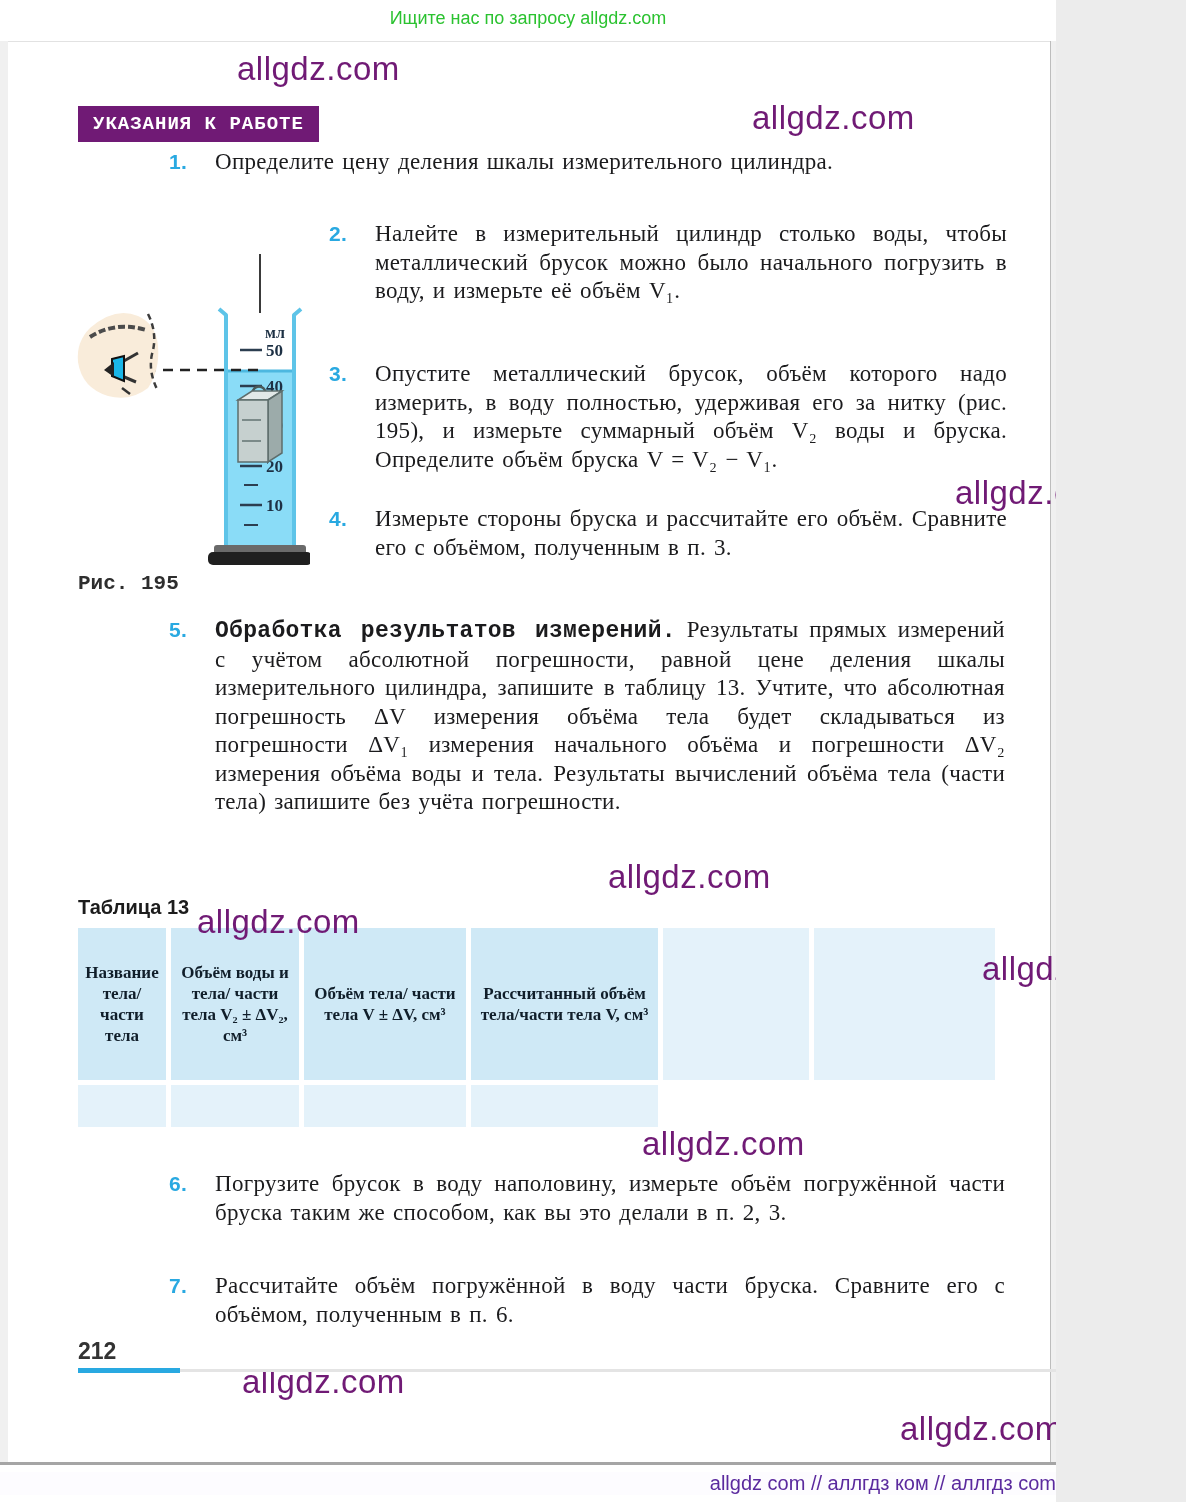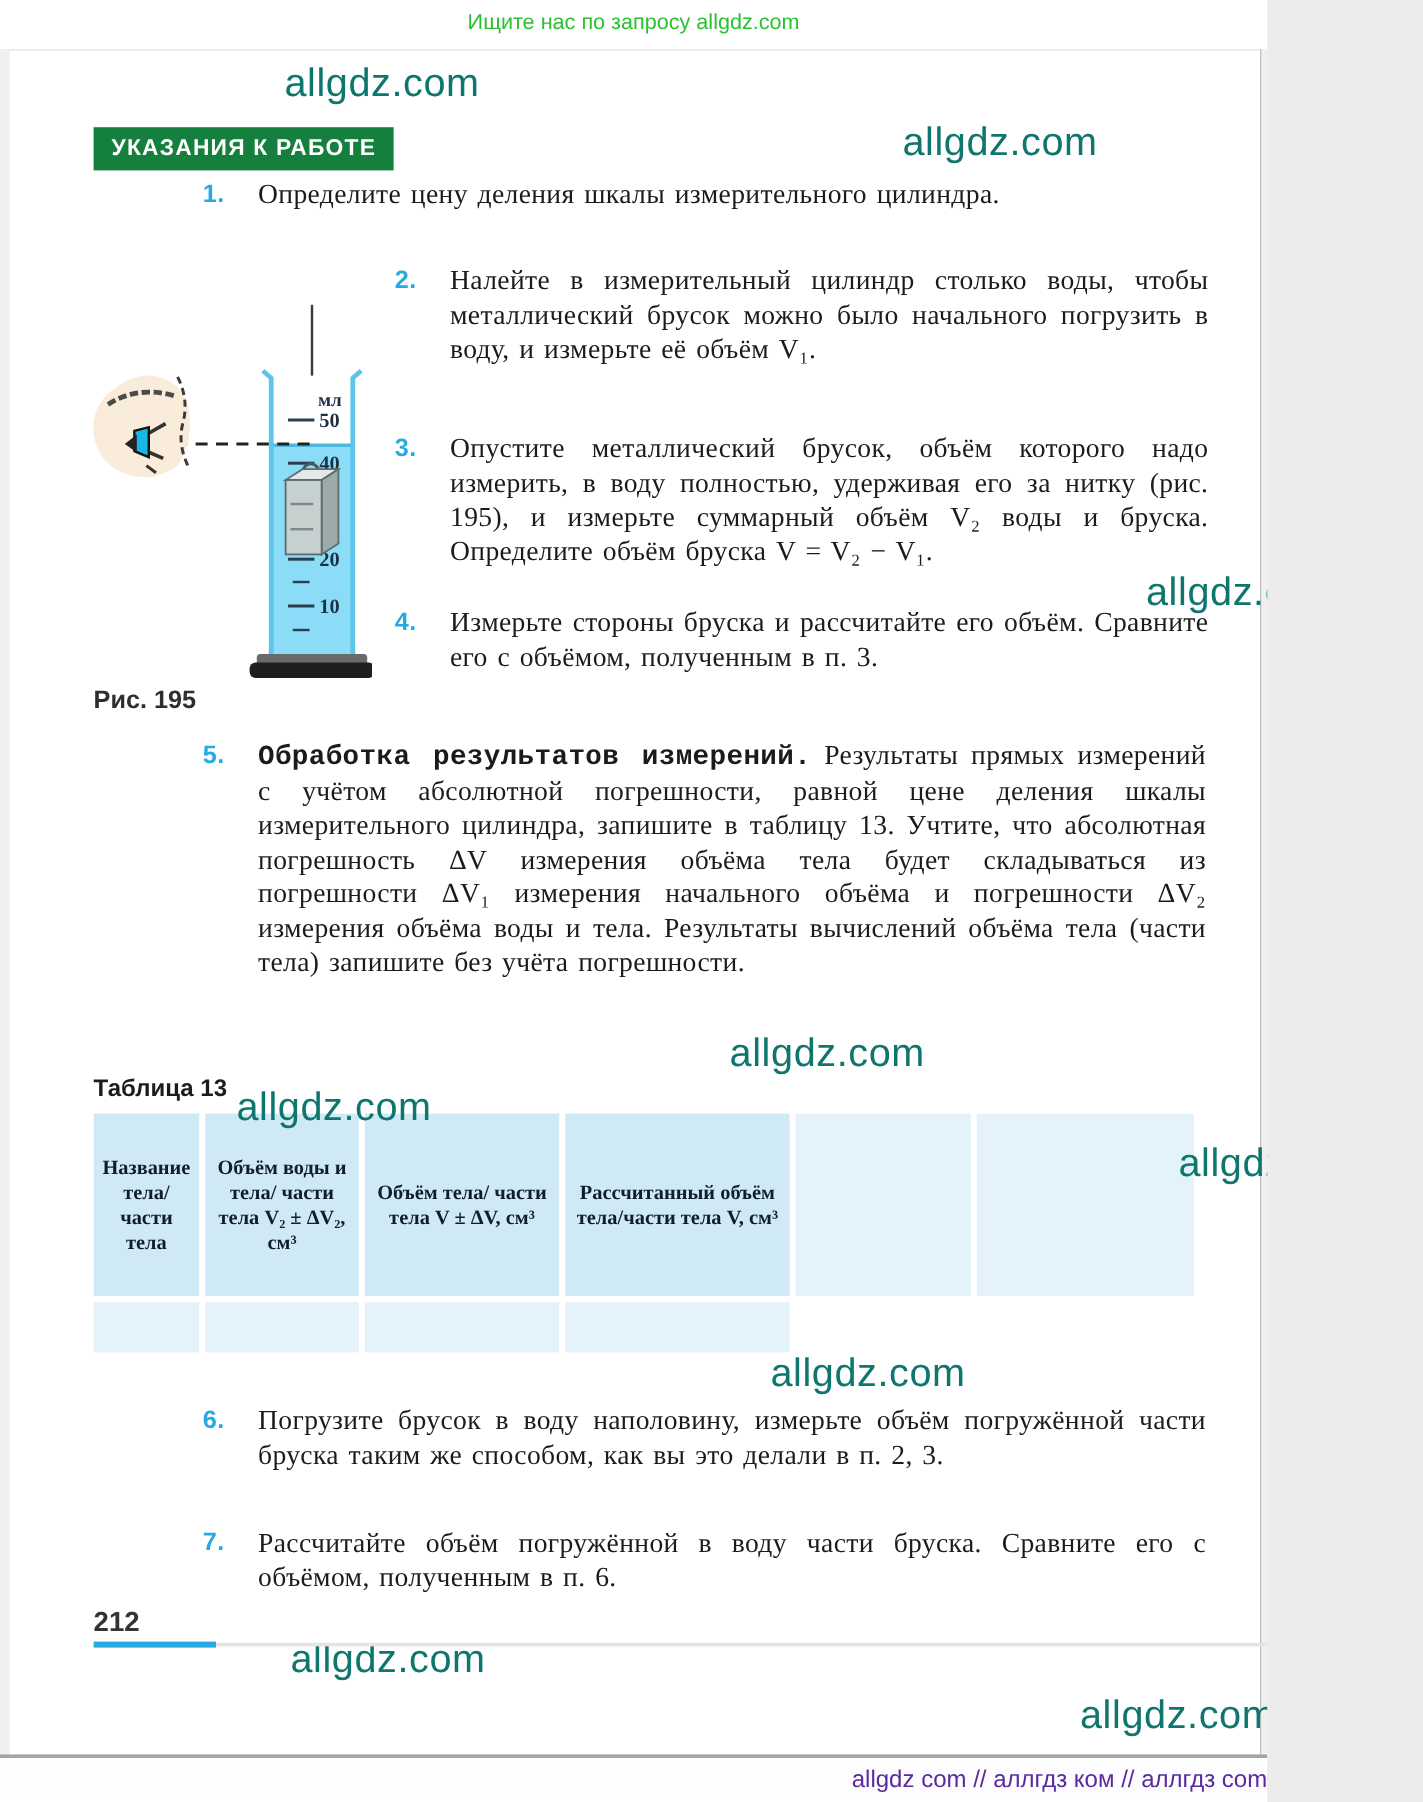--- a/index.html
+++ b/index.html
@@ -8,46 +8,46 @@
   
   .banner{position:absolute;left:0;top:0;width:100%;height:41px;background:#ffffff;
           border-bottom:1px solid #e2e2e2;text-align:center;}
   .banner span{display:inline-block;margin-top:8px;font-family:"Liberation Sans",sans-serif;
           font-size:18px;color:#2bc230;}
   
   .edge-l{position:absolute;left:0;top:41px;width:8px;height:1421px;background:#f0f0f0;}
   .edge-r{position:absolute;right:0;top:41px;width:5px;height:1421px;background:#f0f0f0;
           border-left:1px solid #bdbdbd;}
   
-  .badge{position:absolute;left:78px;top:106px;background:#15803d;color:#ffffff;
-         font-family:Liberation Sans, sans-serif;font-weight:bold;font-size:19px;
+  .badge{position:absolute;left:78px;top:106px;background:#701a75;color:#ffffff;
+         font-family:Liberation Mono, monospace;font-weight:bold;font-size:19px;
          letter-spacing:1px;padding:7px 15px;}
   
   .item{position:absolute;text-align:justify;font-size:23px;line-height:28.5px;
         letter-spacing:0.3px;word-spacing:2px;}
   .item .num{position:absolute;left:-46px;top:0;width:36px;text-align:left;
         color:#29a9e1;font-family:"Liberation Sans",sans-serif;font-weight:bold;font-size:21px;}
   .item b{font-weight:bold;font-family:Liberation Mono, monospace;}
   
   .figure{position:absolute;left:60px;top:250px;width:250px;height:330px;}
-  .fig-caption{position:absolute;left:78px;top:572px;font-family:Liberation Sans, sans-serif;
+  .fig-caption{position:absolute;left:78px;top:572px;font-family:Liberation Mono, monospace;
         font-weight:bold;font-size:21px;color:#2e2e2e;}
   
   .tbl-caption{position:absolute;left:78px;top:896px;font-family:"Liberation Sans",sans-serif;
         font-weight:bold;font-size:20px;color:#1c1c1c;}
   .tbl{position:absolute;left:78px;top:928px;display:grid;
        grid-template-columns:88px 128px 162px 187px 146px 181px;
        grid-template-rows:152px 42px;gap:5px;}
   .tbl .th{background:#cfe9f6;display:flex;align-items:center;justify-content:center;
        text-align:center;font-weight:bold;font-size:17px;line-height:21px;color:#101e2a;
        padding:4px 5px;}
   .tbl .td{background:#e4f2fa;}
   
   .wm{position:absolute;font-family:"Liberation Sans",sans-serif;font-size:33px;
-      color:#0f766e;letter-spacing:0.5px;white-space:nowrap;}
+      color:#701a75;letter-spacing:0.5px;white-space:nowrap;}
   
   .pagenum{position:absolute;left:78px;top:1338px;font-family:"Liberation Sans",sans-serif;
       font-weight:bold;font-size:23px;color:#333333;}
   .pagebar{position:absolute;left:78px;top:1368px;width:102px;height:5px;background:#29a9e1;}
   .pageline{position:absolute;left:180px;top:1369px;width:910px;height:3px;background:#e4e4e4;}
   .footer-divider{position:absolute;left:0;top:1462px;width:100%;height:3px;background:#a5a5a5;}
   .footer{position:absolute;left:0;top:1472px;width:100%;text-align:right;
       font-family:"Liberation Sans",sans-serif;font-size:20px;color:#5b2a9e;background:#fdfcff;}
 </style>
 </head>

